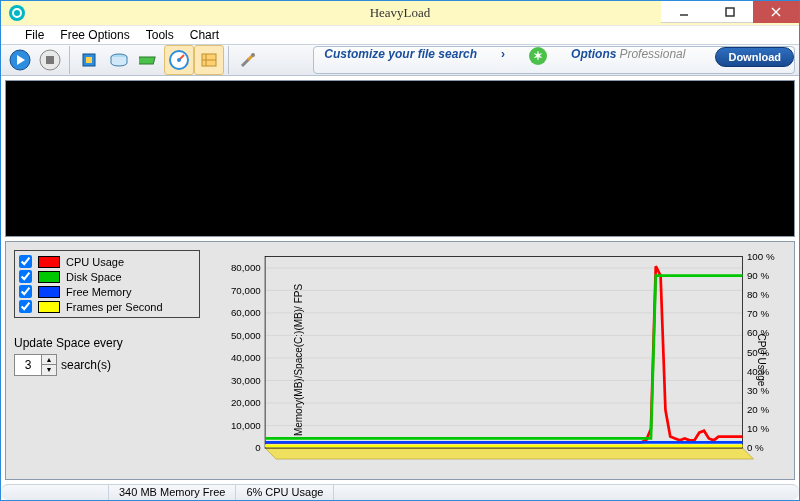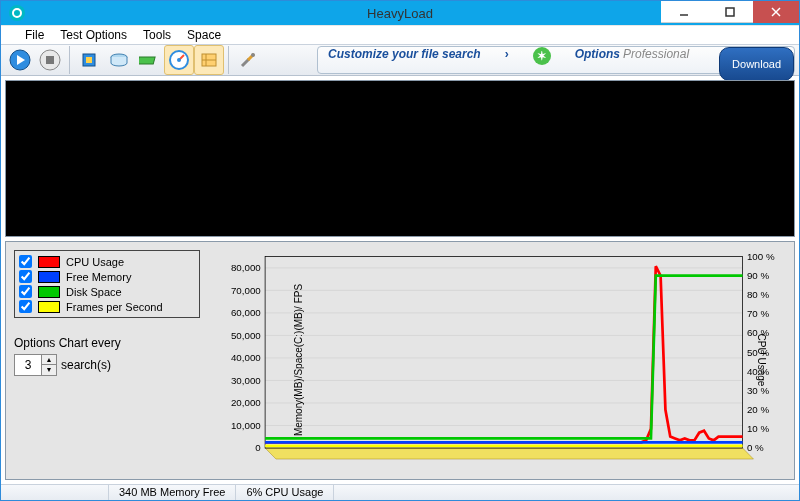--- a/index.html
+++ b/index.html
@@ -1,18 +1,18 @@
 <!DOCTYPE html>
 <html><head>
 <meta charset="utf-8">
 <style>
   * { box-sizing: border-box; margin: 0; padding: 0; }
   body { font-family: "Segoe UI", Tahoma, sans-serif; font-size: 12px; background: #fff; }
   .window { width: 800px; height: 501px; border: 1px solid #2e8bda; display: flex; flex-direction: column; background: #fff; }
-  .titlebar { height: 30px; background: #0ea5e9; display: flex; align-items: center; position: relative; }
+  .titlebar { height: 30px; background: #fef9c3; display: flex; align-items: center; position: relative; font-family: Liberation Serif, serif; }
   .title-icon { width: 16px; height: 16px; margin-left: 8px; border-radius: 50%; background: #00b8c4; display:flex; align-items:center; justify-content:center;}
   .title-icon::after{content:""; width:6px;height:6px;border:2px solid #fff;border-radius:50%;}
   .title-text { position: absolute; left: 50%; transform: translateX(-50%); color: #333; font-size: 13px; }
   .win-controls { margin-left: auto; display: flex; height: 100%; }
   .win-btn { width: 46px; height: 22px; display: flex; align-items: center; justify-content: center; cursor: default; }
   .win-btn.min, .win-btn.max { background: #fff; border-bottom:1px solid #d0d0d0; }
   .win-btn.close { background: #c75050; color: #fff; }
   .win-btn.close svg line { stroke:#fff; }
   .win-btn svg { width: 10px; height: 10px; }
   .menubar { height: 22px; background: #fff; display: flex; align-items: center; padding: 0 16px; border-top:1px solid #e8e8e8; }
@@ -20,39 +20,39 @@
   .toolbar { height: 36px; background: linear-gradient(#f8f9fb,#e6eaf0); border-top: 1px solid #c9d2dd; border-bottom: 1px solid #b7c2cf; display: flex; align-items: center; padding: 0 4px; gap: 0; }
   .tbtn { width: 30px; height: 30px; display: flex; align-items: center; justify-content: center; border: 1px solid transparent; border-radius: 3px; cursor: default; }
   .tdiv { width: 1px; height: 28px; background: #b8c2cf; margin: 0 4px; }
   .tbtn.active { background: #fde9b8; border-color:#e0c070; }
   .promo { margin-left: auto; display: flex; align-items: flex-start; height: 28px; background: linear-gradient(#fdfdfd,#eef2f7); border: 1px solid #b0c0d0; border-radius: 4px; padding: 0 0 0 10px; gap:24px; }
   .promo-customize { font-style: italic; color: #1a4f9c; font-weight: 600; font-size: 12px; }
   .promo-icon { width:18px;height:18px;border-radius:50%;background:#4bc14b;display:flex;align-items:center;justify-content:center;color:#fff;font-weight:bold;font-size:12px; }
   .promo-name { display:flex; gap:3px; align-items:baseline;}
   .promo-name b{color:#1a4f9c; font-style:italic;}
   .promo-name i{color:#888; font-style:italic;}
-  .dl-btn { background: linear-gradient(#2f6fc1,#184a90); color:#fff; font-weight:normal; padding:10px 12px; border-radius:10px; font-size:11px; margin-left:6px; border:1px solid #0e3976;}
+  .dl-btn { background: linear-gradient(#2f6fc1,#184a90); color:#fff; font-weight:bold; padding:3px 12px; border-radius:10px; font-size:11px; margin-left:6px; border:1px solid #0e3976;}
   .black-area { flex: 0 0 157px; background: #000; margin: 4px 4px 0 4px; border:1px solid #8a9aaa;}
   .chart-area { flex: 1; background: #e5e5e5; margin: 4px; border: 1px solid #8a9aaa; display: flex; padding: 8px; position:relative; }
   .left-panel { width: 186px; display: flex; flex-direction: column; gap: 18px; }
   .legend-box { border: 1px solid #444; padding: 4px; display: flex; flex-direction: column; gap: 2px; }
   .legend-item { display: flex; align-items: center; gap: 6px; font-size: 11px; }
   .legend-item input { width:13px; height:13px; }
   .swatch { width: 22px; height: 12px; border: 1px solid #000; }
   .update-row { font-size: 12px; }
   .spinner-wrap { display:flex; align-items:center; gap:4px; margin-top:4px;}
   .spinner { display:inline-flex; border:1px solid #888; height:22px;}
   .spinner input{ width:26px; border:none; text-align:center; font-size:12px; outline:none;}
   .spin-btns{ display:flex; flex-direction:column; border-left:1px solid #888;}
   .spin-btns div{ width:14px; height:10px; font-size:7px; line-height:10px; text-align:center; background:#eee; border-bottom:1px solid #888; cursor:default;}
   .spin-btns div:last-child{border-bottom:none;}
   .chart-canvas { flex:1; position:relative; }
   .y-label-left { position:absolute; left:22px; top:50%; transform: translateY(-50%) rotate(-90deg); transform-origin:center; font-size:10px; white-space:nowrap; color:#000;}
   .y-label-right { position:absolute; right:-2px; top:50%; transform: translateY(-50%) rotate(90deg); transform-origin:center; font-size:10px; white-space:nowrap; color:#000;}
-  .statusbar { height: 20px; background: linear-gradient(#f6f8fb,#e7ecf2); border-top:1px solid #c9d2dd; display:flex; align-items:center; font-size:11px; }
+  .statusbar { height: 20px; background: linear-gradient(#f6f8fb,#e7ecf2); border-top:1px solid #c9d2dd; display:flex; align-items:center; font-size:11px;border-radius:7px; }
   .status-cell { padding: 0 10px; border-right:1px solid #c9d2dd; height:100%; display:flex; align-items:center;}
   .status-spacer { width: 108px; border-right:1px solid #c9d2dd; height:100%;}
   .chev{ color:#1a4f9c; font-weight:bold;}
 </style>
 </head>
 <body>
 
 <div class="window">
 
   <div class="titlebar">
@@ -73,23 +73,23 @@
           <svg viewBox="0 0 10 10">
             <line x1="1" y1="1" x2="9" y2="9" stroke-width="1.5"></line>
             <line x1="9" y1="1" x2="1" y2="9" stroke-width="1.5"></line>
           </svg>
         </div>
     </div>
   </div>
 
   <div class="menubar">
     <span>File</span>
-    <span>Test Options</span>
+    <span>Free Options</span>
     <span>Tools</span>
-    <span>Space</span>
+    <span>Chart</span>
   </div>
 
   <div class="toolbar">
     <div class="tbtn">
         <svg width="22" height="22">
           <circle cx="11" cy="11" r="10" fill="#2f8de0" stroke="#14508a"></circle>
           <polygon points="8,6 16,11 8,16" fill="#fff"></polygon>
         </svg>
       </div>
     <div class="tbtn">
@@ -156,36 +156,36 @@
   <div class="chart-area">
     <div class="left-panel">
       <div class="legend-box" id="legend-box">
           <div class="legend-item">
             <input type="checkbox" checked="" style="">
             <span class="swatch" style="background: rgb(255, 0, 0);"></span>
             <span>CPU Usage</span>
           </div>
           <div class="legend-item">
             <input type="checkbox" checked="" style="">
+            <span class="swatch" style="background: rgb(0, 200, 0);"></span>
+            <span>Disk Space</span>
+          </div>
+          <div class="legend-item">
+            <input type="checkbox" checked="" style="">
             <span class="swatch" style="background: rgb(0, 64, 255);"></span>
             <span>Free Memory</span>
           </div>
           <div class="legend-item">
             <input type="checkbox" checked="" style="">
-            <span class="swatch" style="background: rgb(0, 200, 0);"></span>
-            <span>Disk Space</span>
-          </div>
-          <div class="legend-item">
-            <input type="checkbox" checked="" style="">
             <span class="swatch" style="background: rgb(255, 255, 0);"></span>
             <span>Frames per Second</span>
           </div>
         </div>
       <div class="update-row">
-        <div>Options Chart every</div>
+        <div>Update Space every</div>
         <div class="spinner-wrap">
           <span class="spinner">
             <input value="3" style="">
             <span class="spin-btns">
                 <div>▲</div>
                 <div>▼</div>
               </span>
           </span>
           <span>search(s)</span>
         </div>

